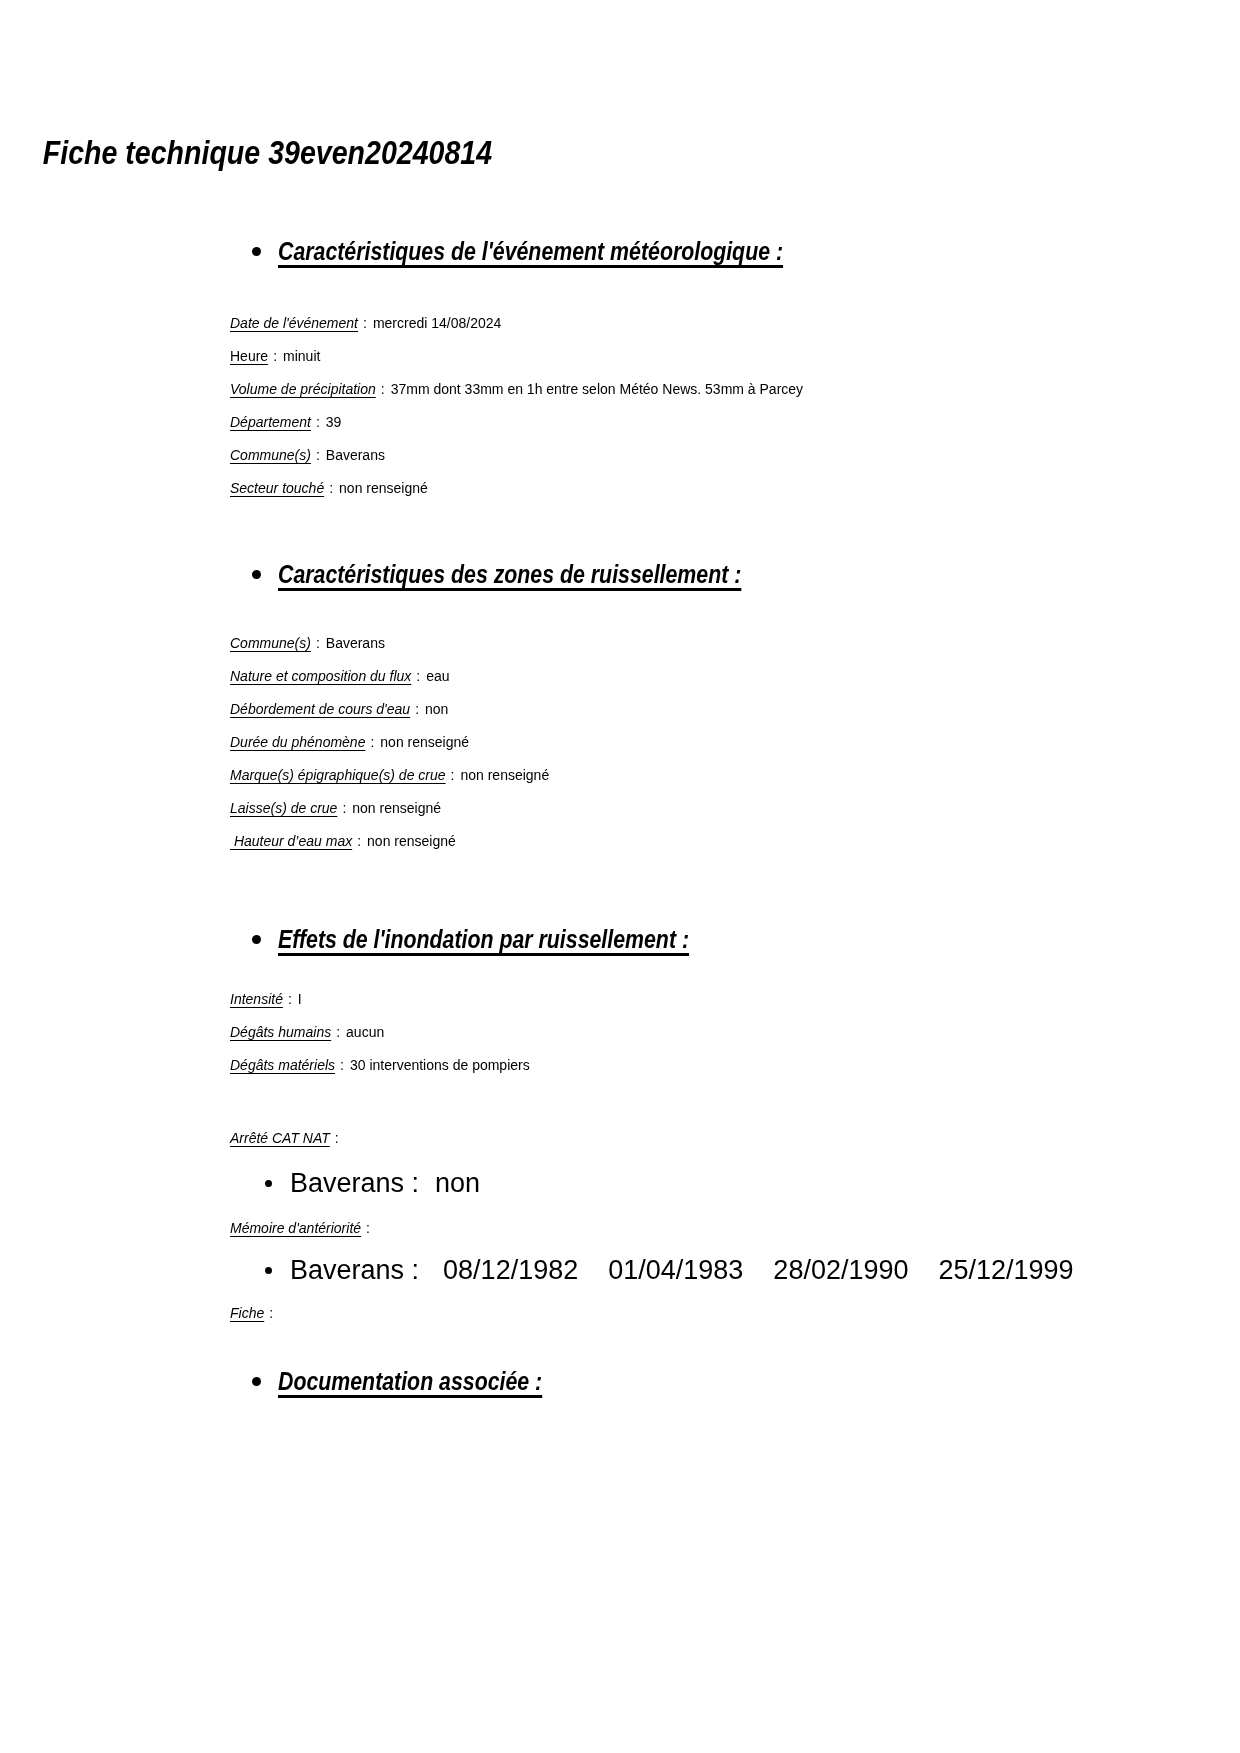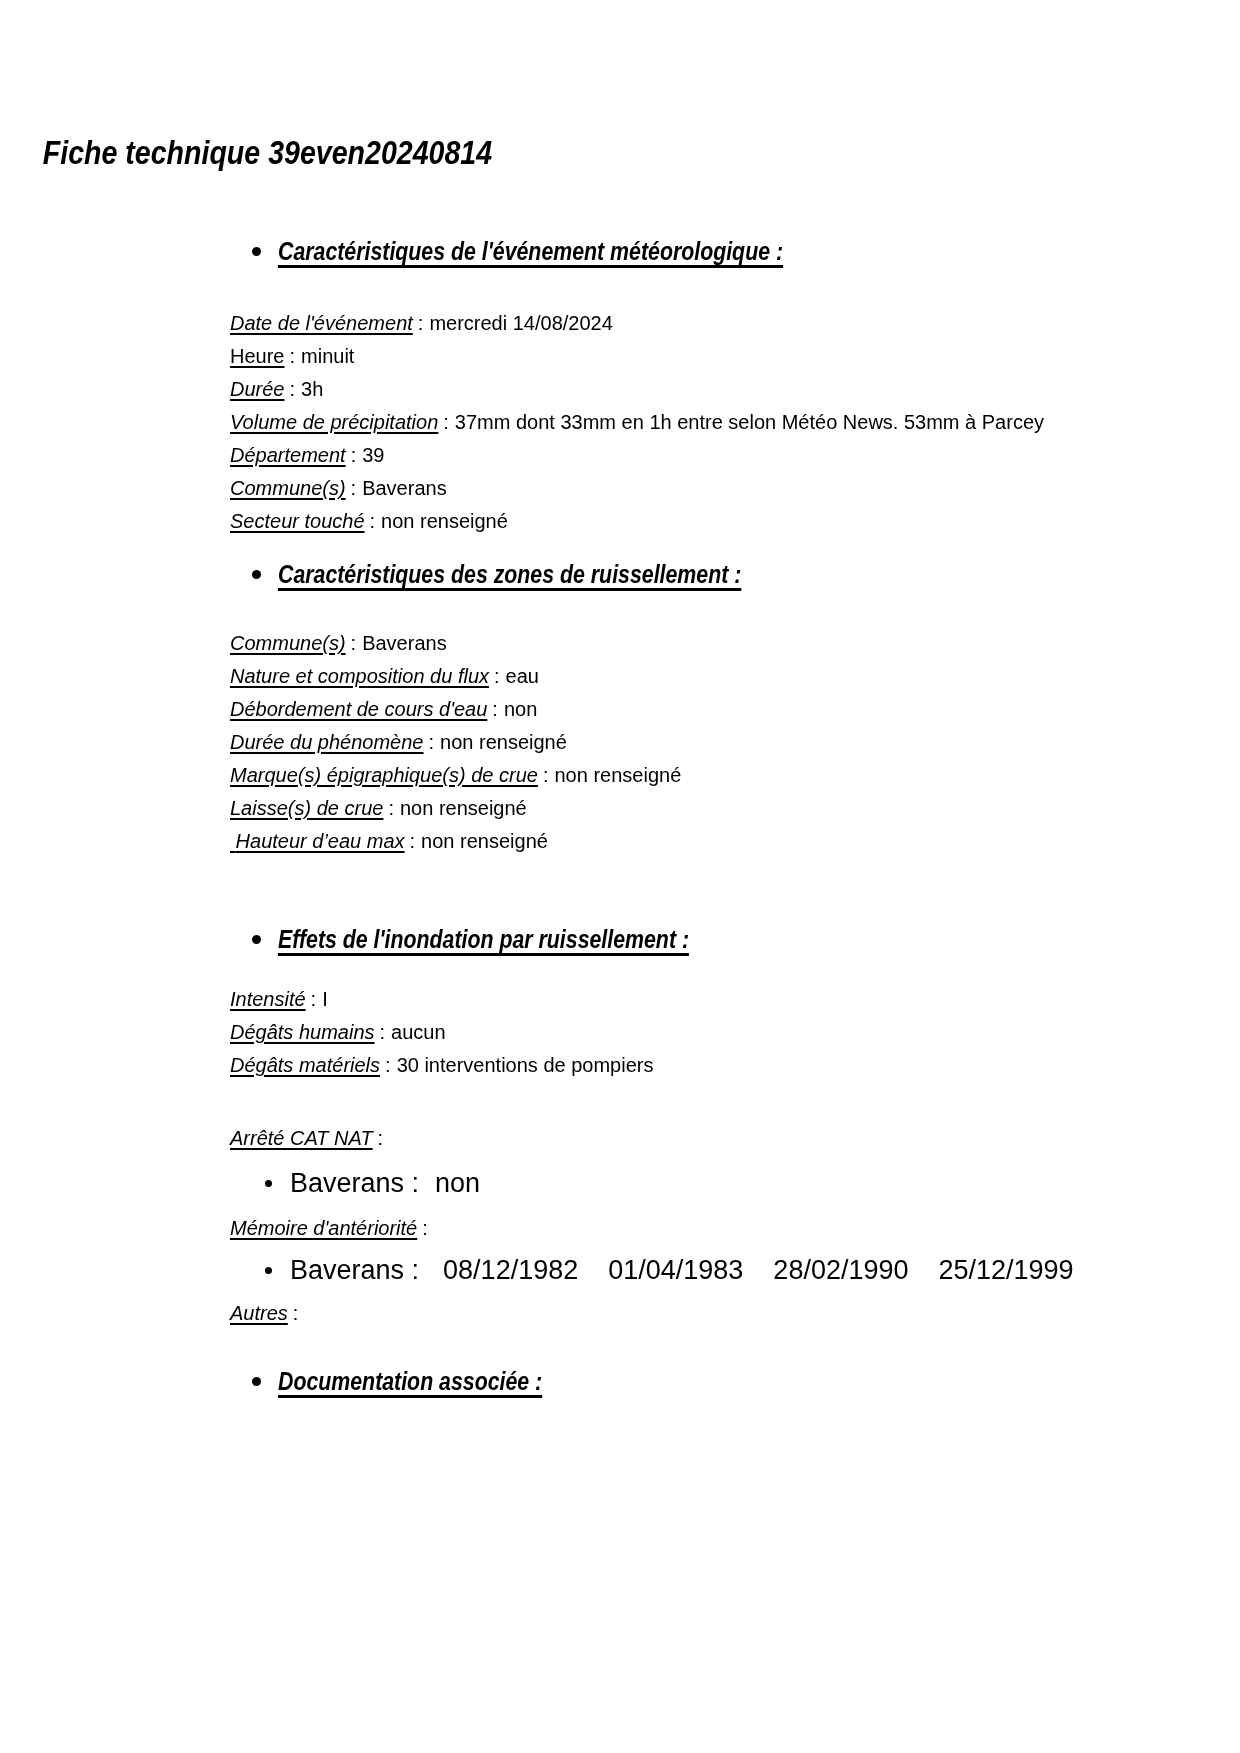--- a/index.html
+++ b/index.html
@@ -45,21 +45,21 @@
     font-style:italic;
     text-decoration:underline;
     text-decoration-thickness:2.5px;
     text-underline-offset:5px;
     white-space:nowrap;
   }
   
   .fblock,.pline{
     position:absolute;
     left:230px;
-    font-size:20px;
+    font-size:14px;
     line-height:33px;
   }
   .fline{white-space:nowrap;}
   .flabel{
     font-style:italic;
     text-decoration:underline;
     text-underline-offset:3px;
     white-space:pre-wrap;
   }
   .flabel.upright{font-style:normal;}
@@ -92,21 +92,20 @@
   </div>
 
   <div class="sec-heading" style="top:232px">
     <span class="dot"></span>
     <span class="htext">Caractéristiques de l'événement météorologique :</span>
   </div>
 
   <div class="fblock" style="top:307px">
     <div class="fline"><span class="flabel">Date de l'événement</span><span class="colon">:</span><span class="fvalue">mercredi 14/08/2024</span></div>
     <div class="fline"><span class="flabel upright">Heure</span><span class="colon">:</span><span class="fvalue">minuit</span></div>
-    <div class="fline"><span class="flabel">Durée</span><span class="colon">:</span><span class="fvalue">3h</span></div>
     <div class="fline"><span class="flabel">Volume de précipitation</span><span class="colon">:</span><span class="fvalue">37mm dont 33mm en 1h entre selon Météo News. 53mm à Parcey</span></div>
     <div class="fline"><span class="flabel">Département</span><span class="colon">:</span><span class="fvalue">39</span></div>
     <div class="fline"><span class="flabel">Commune(s)</span><span class="colon">:</span><span class="fvalue">Baverans</span></div>
     <div class="fline"><span class="flabel">Secteur touché</span><span class="colon">:</span><span class="fvalue">non renseigné</span></div>
   </div>
 
   <div class="sec-heading" style="top:555px">
     <span class="dot"></span>
     <span class="htext">Caractéristiques des zones de ruissellement :</span>
   </div>
@@ -144,20 +143,20 @@
 
   <div class="subrow" style="top:1254px">
     <span class="sdot"></span>
     <span class="commune">Baverans :</span>
     <span class="date first">08/12/1982</span>
     <span class="date">01/04/1983</span>
     <span class="date">28/02/1990</span>
     <span class="date">25/12/1999</span>
   </div>
 
-  <div class="pline" style="top:1297px"><span class="flabel">Autres</span><span class="colon">:</span></div>
+  <div class="pline" style="top:1297px"><span class="flabel">Fiche</span><span class="colon">:</span></div>
 
   <div class="sec-heading" style="top:1362px">
     <span class="dot"></span>
     <span class="htext">Documentation associée :</span>
   </div>
 
 </div>
 
 </body></html>

